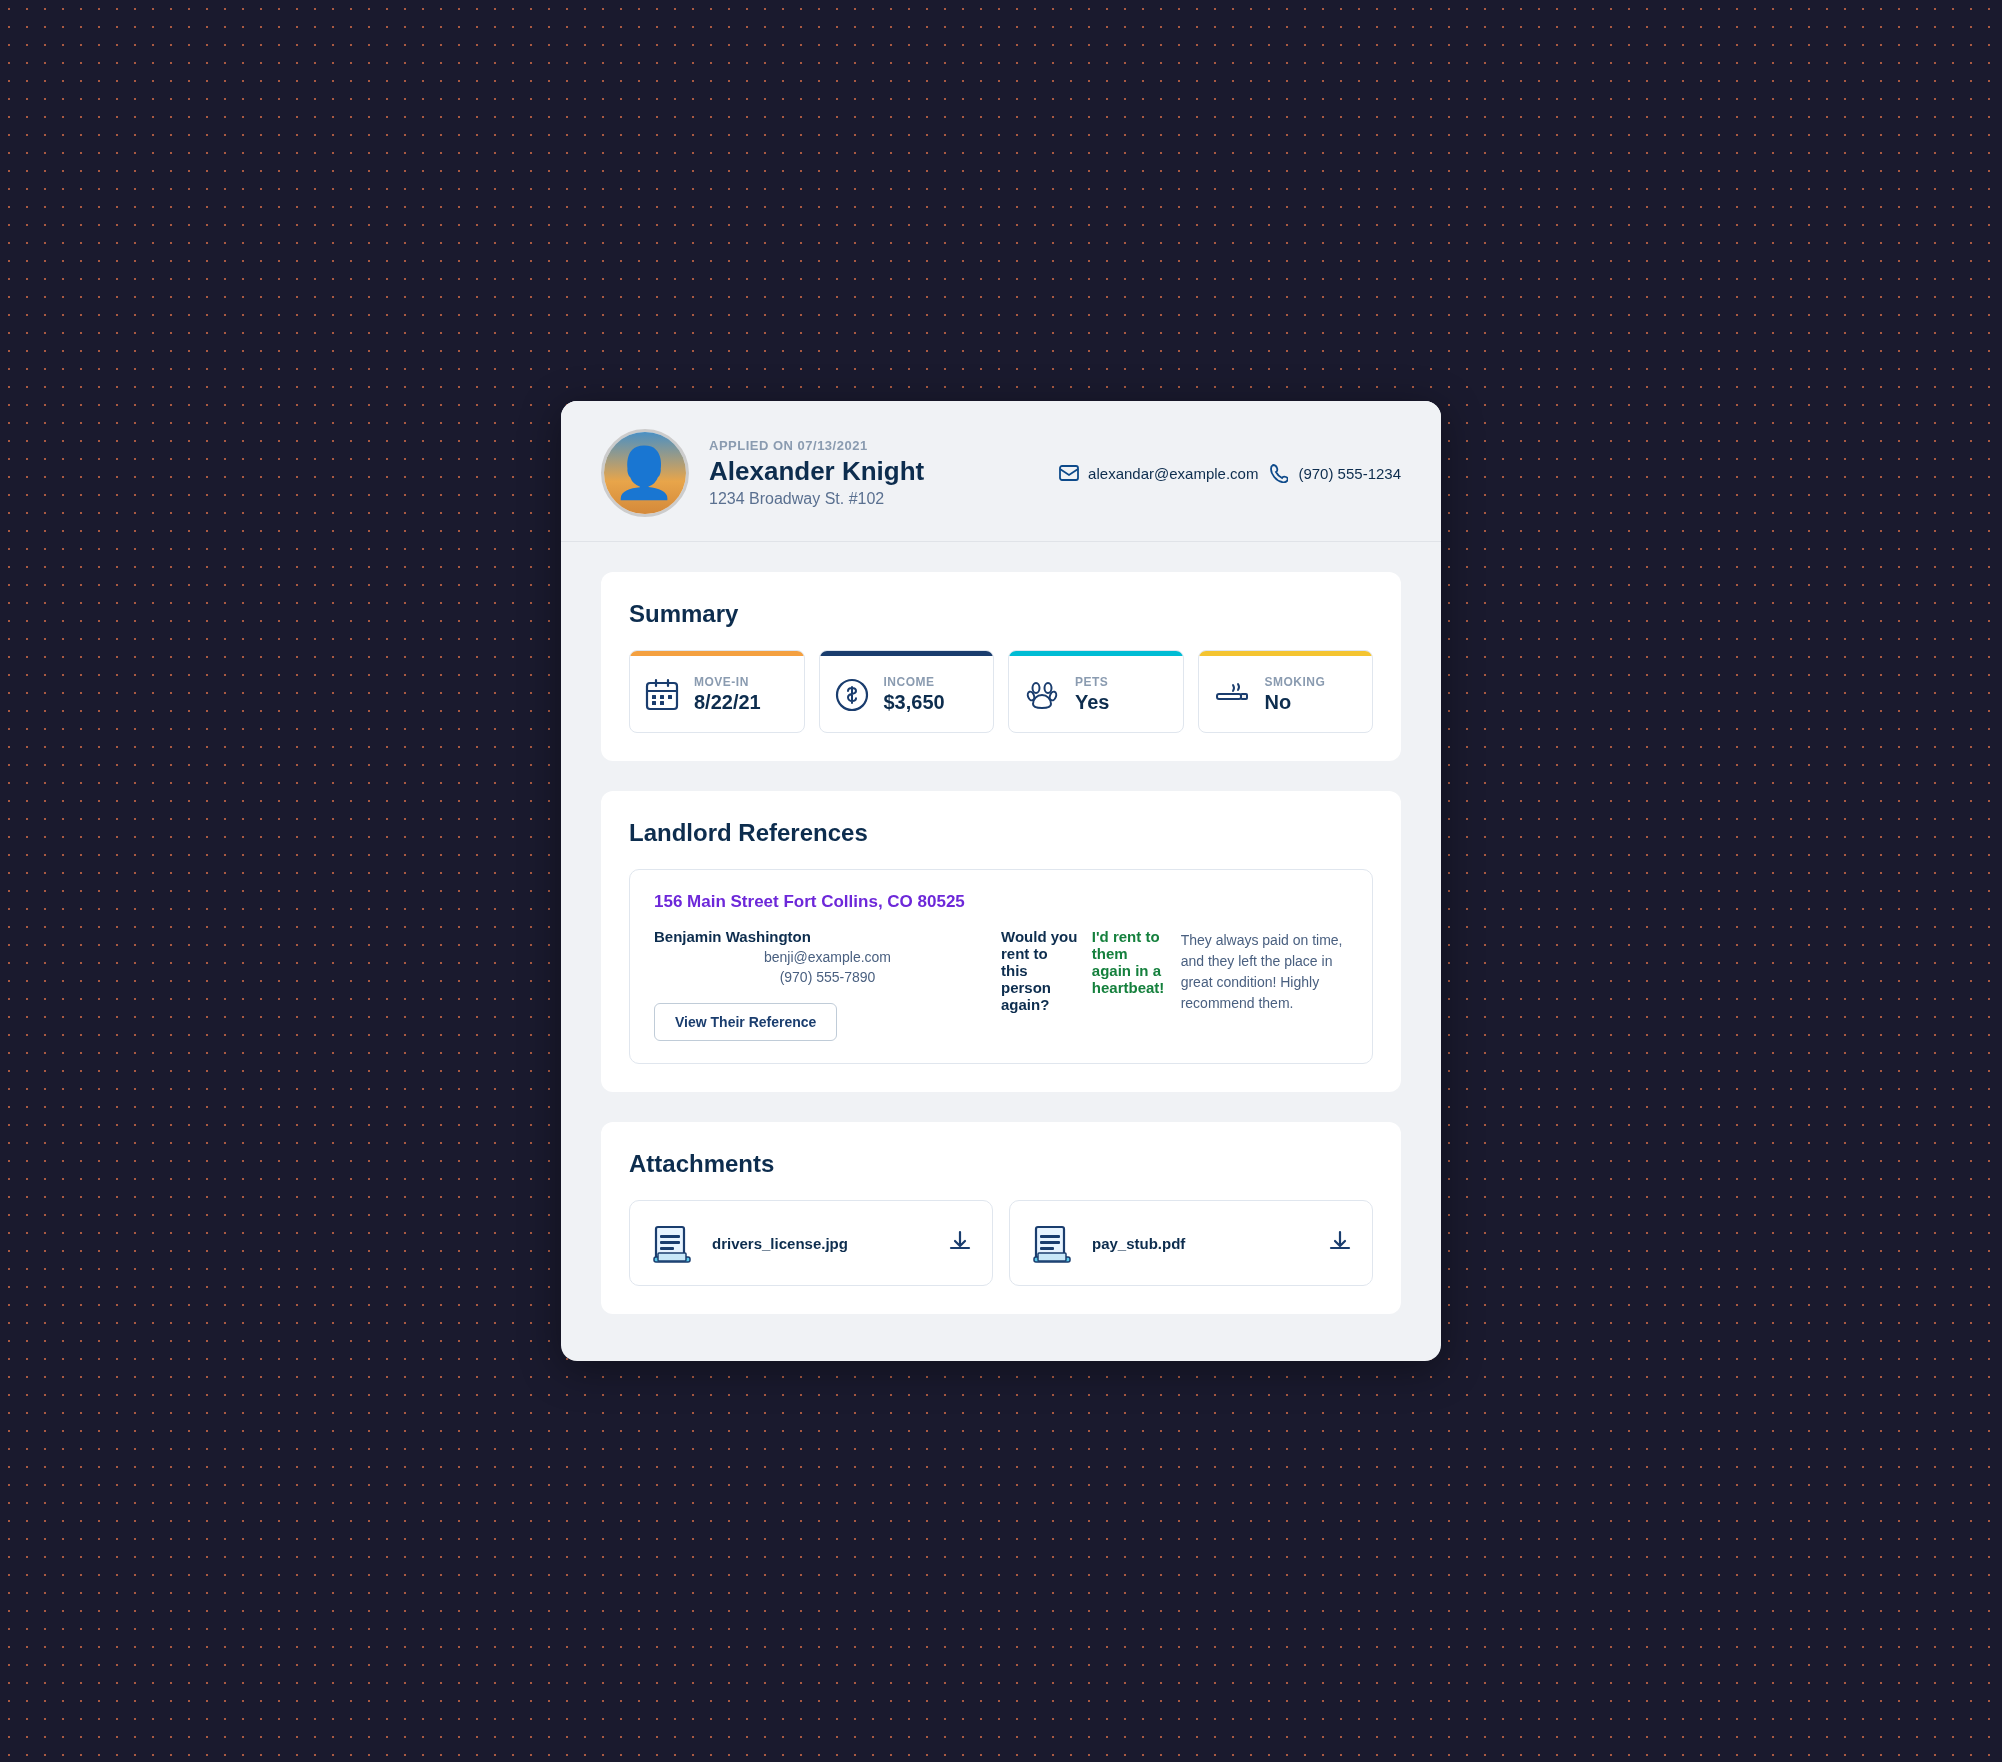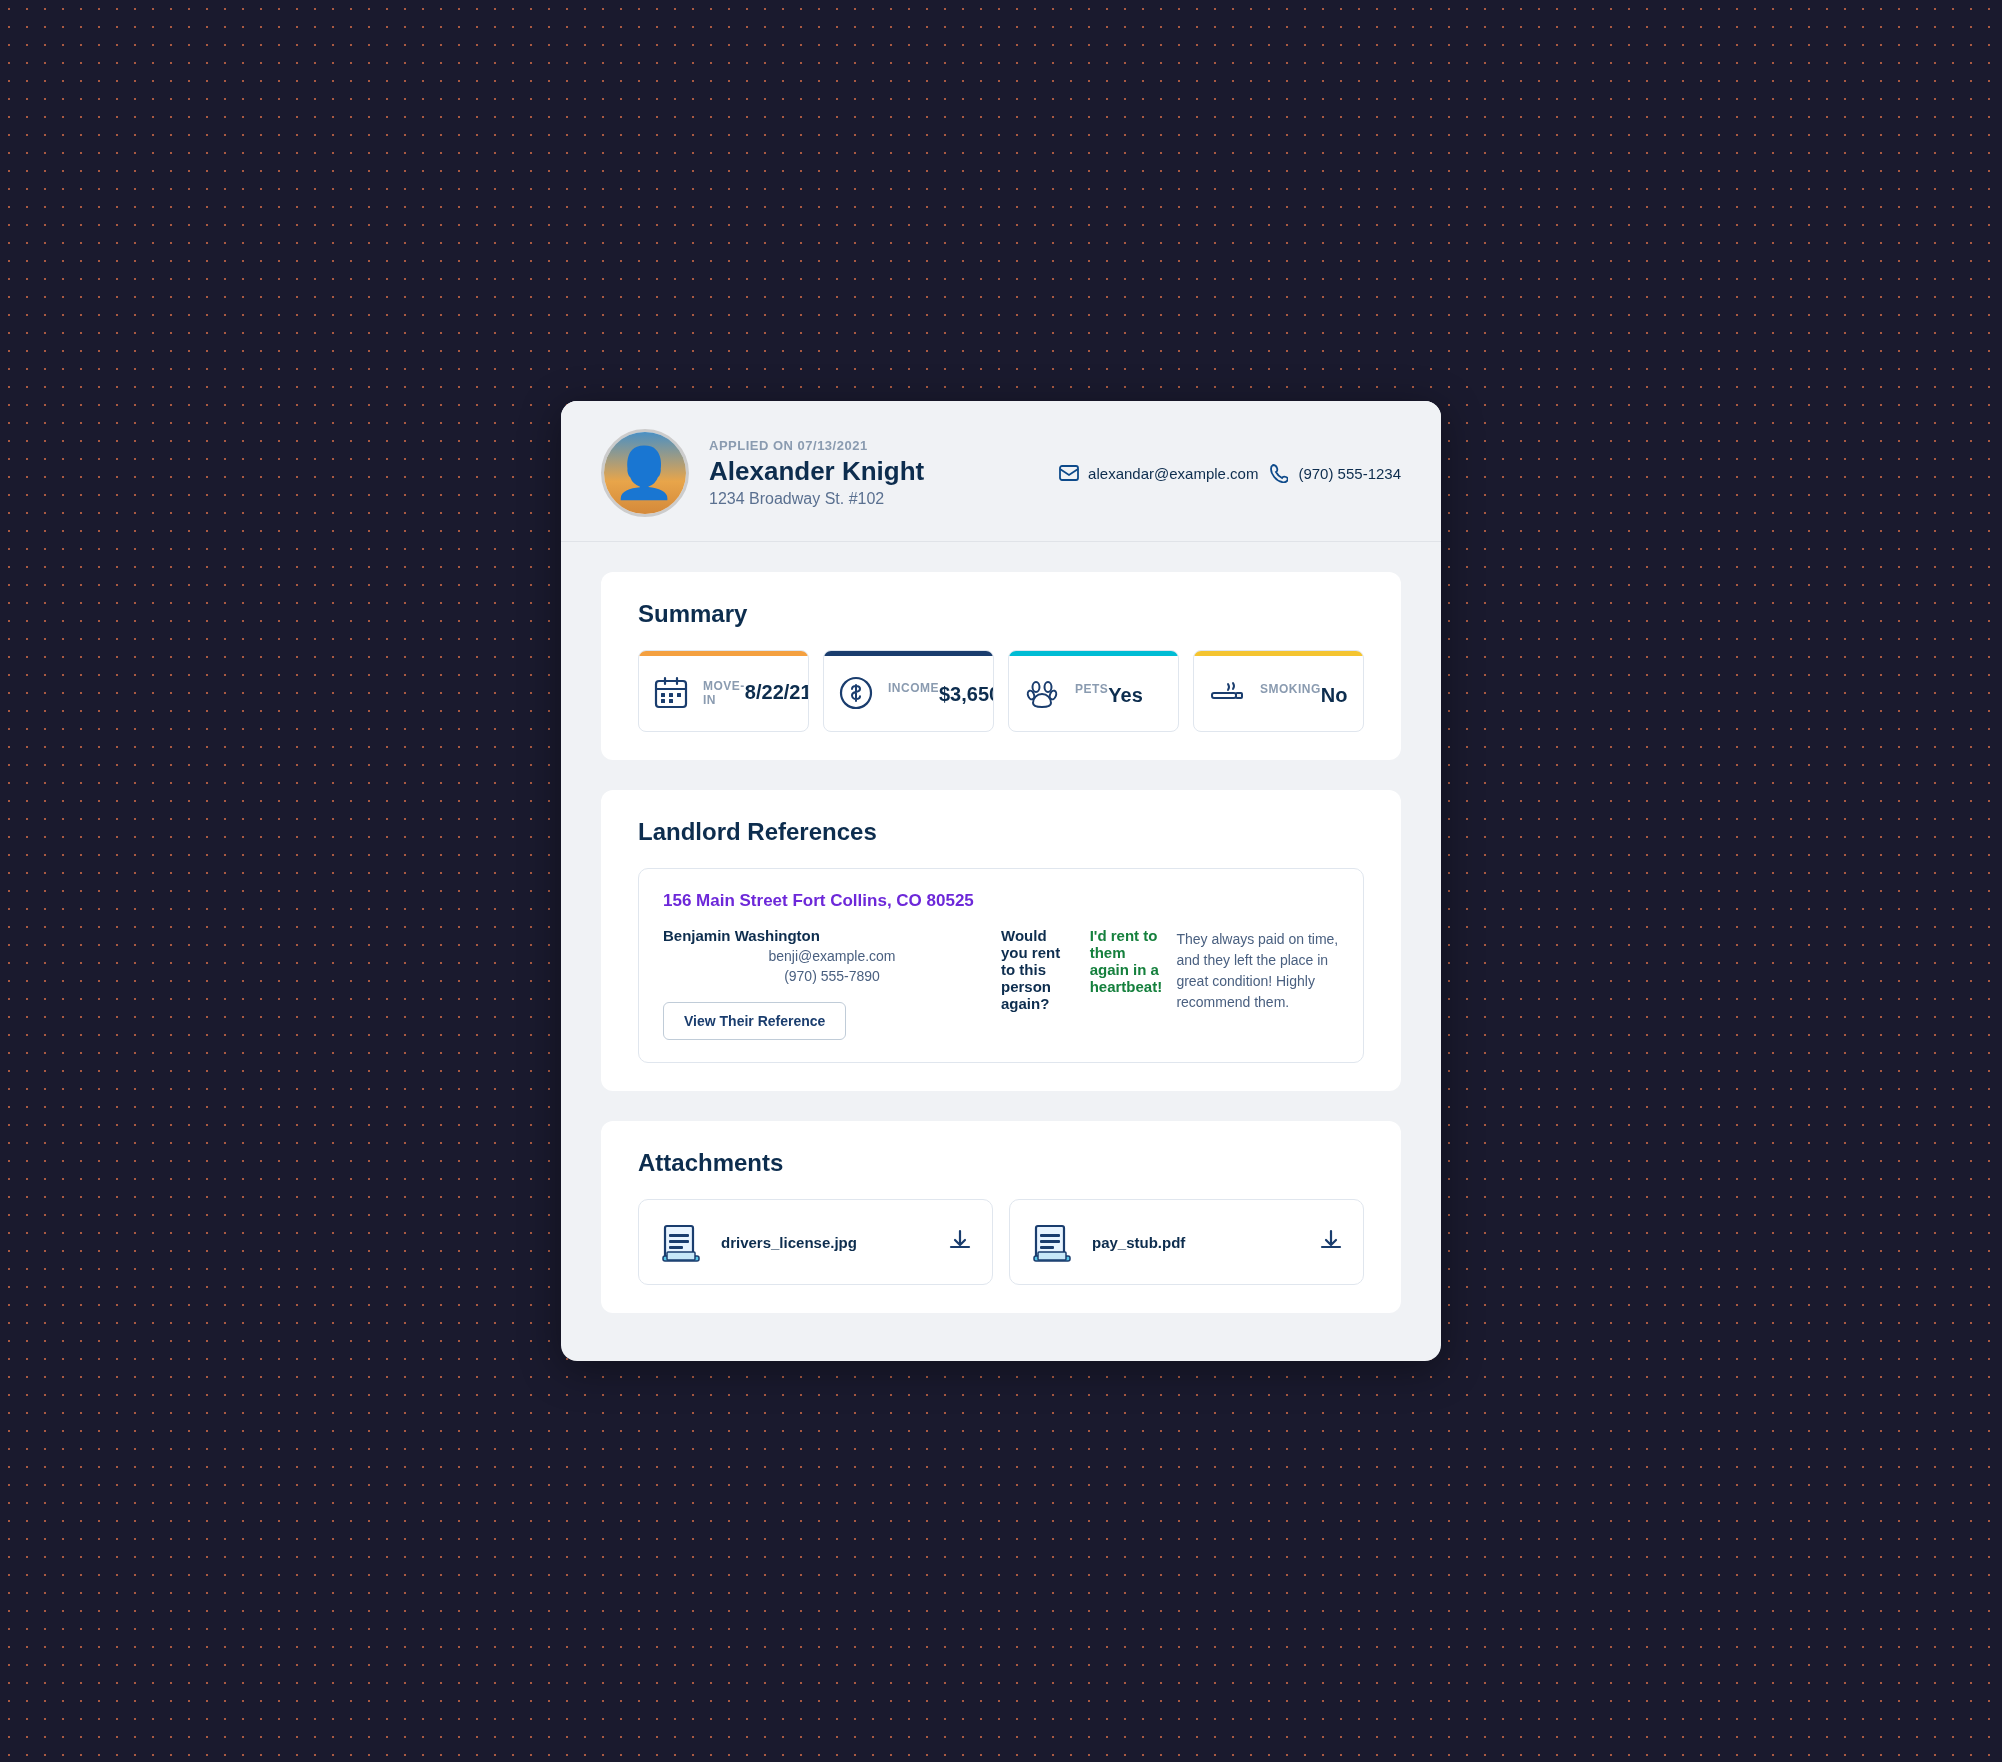--- a/index.html
+++ b/index.html
@@ -131,21 +131,21 @@
     .content {
       padding: 30px 40px;
       display: flex;
       flex-direction: column;
       gap: 30px;
     }
 
     .section {
       background: white;
       border-radius: 12px;
-      padding: 28px 37px;
+      padding: 28px 28px;
     }
 
     .section-title {
       font-size: 24px;
       font-weight: 800;
       color: #0d2d4e;
       margin-bottom: 22px;
     }
 
     
@@ -189,21 +189,21 @@
 
     .card-icon {
       font-size: 36px;
       color: #1a3d6e;
       display: flex;
       align-items: center;
     }
 
     .card-text-col {
       display: flex;
-      flex-direction: row;
+      flex-direction: column;
     }
 
     .card-label {
       font-size: 12px;
       font-weight: 700;
       color: #8a9bb0;
       letter-spacing: 0.5px;
       text-transform: uppercase;
     }
 

